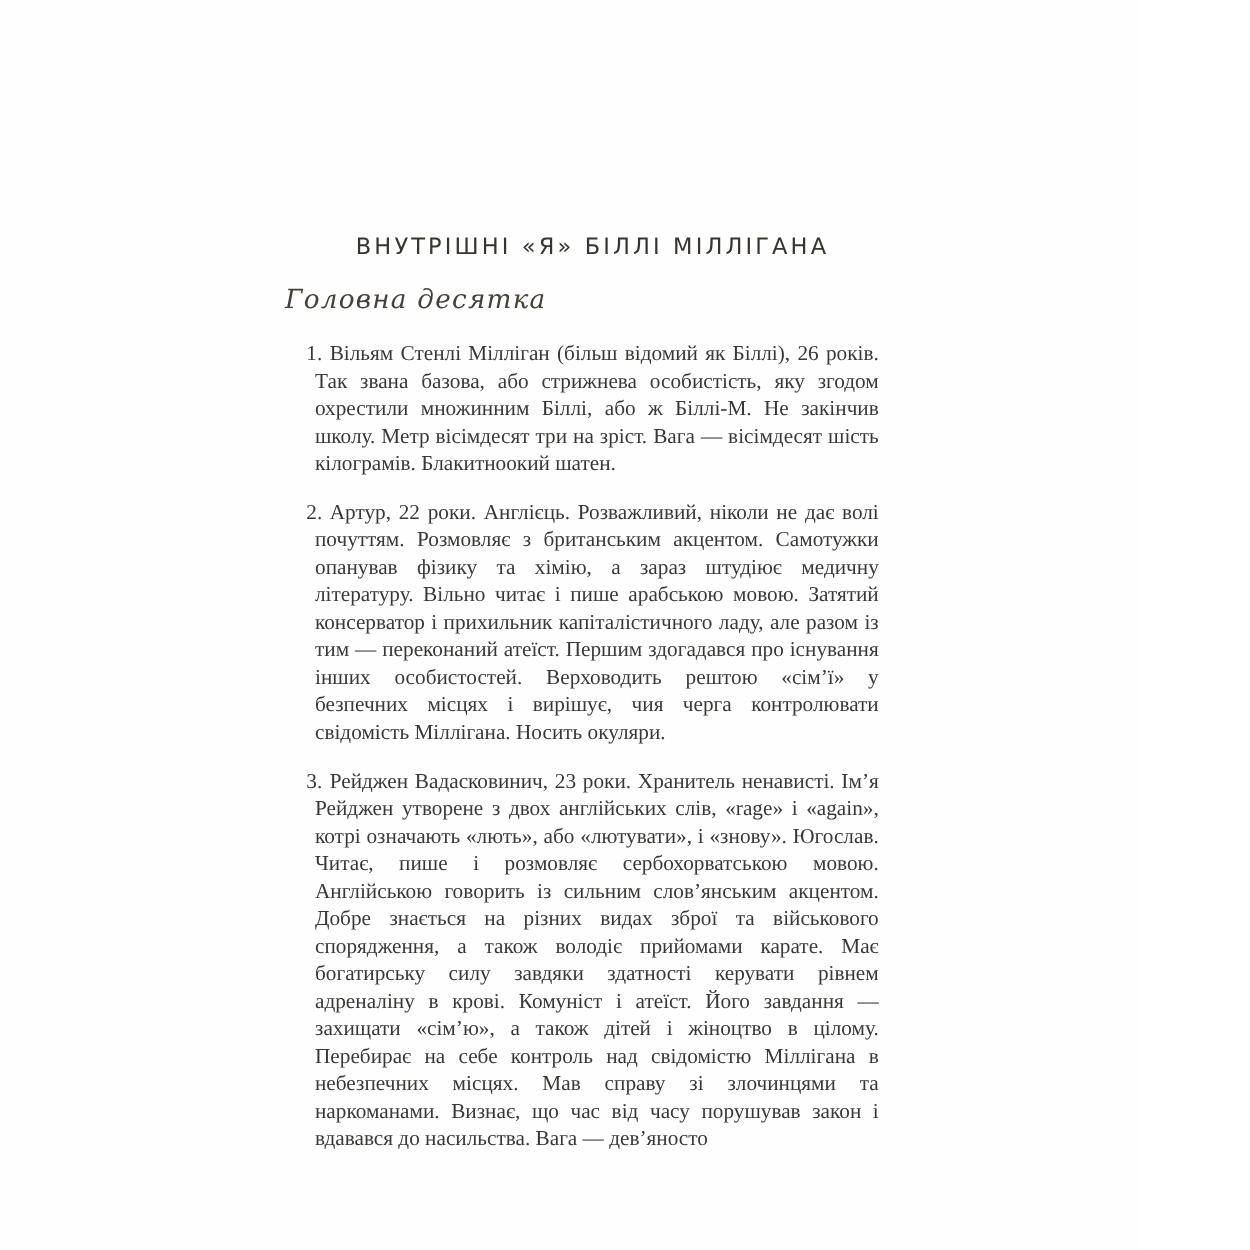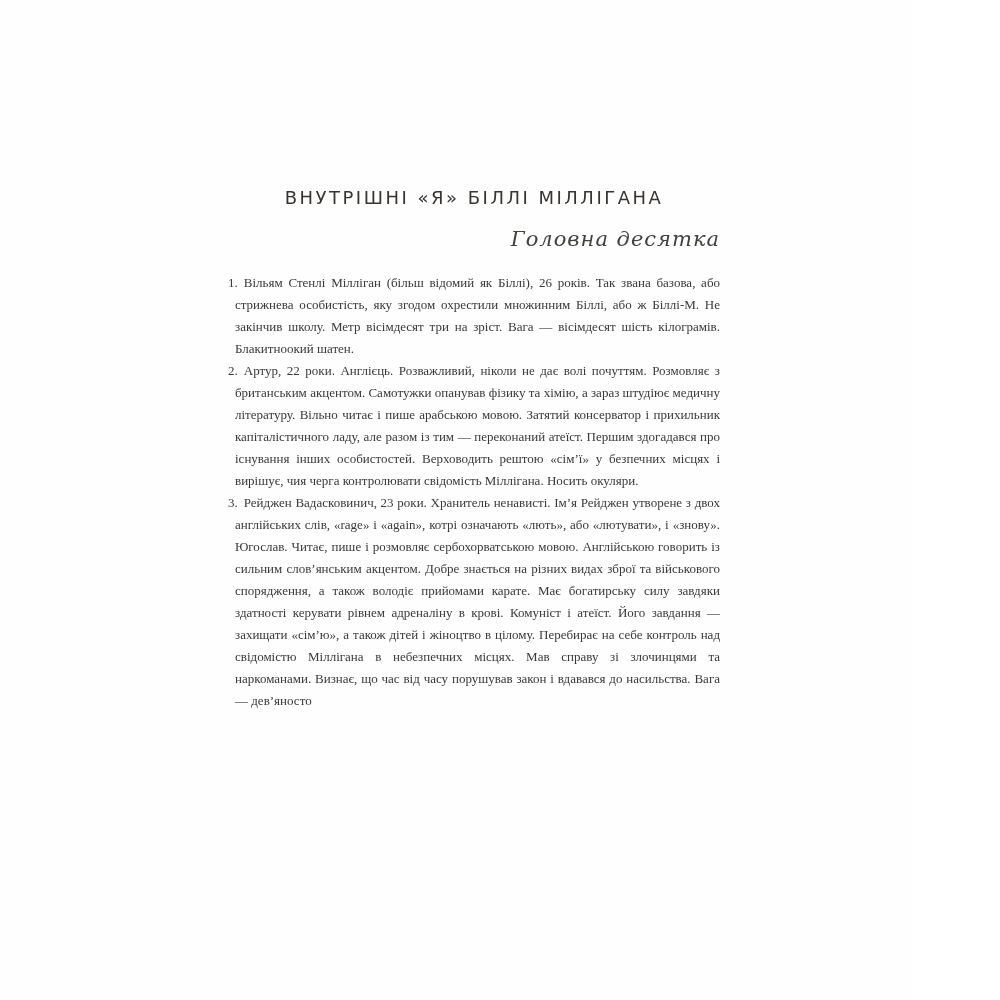--- a/index.html
+++ b/index.html
@@ -27,45 +27,45 @@
     text-align: center;
     font-family: "DejaVu Sans", sans-serif;
     font-weight: 400;
     font-size: 18px;
     letter-spacing: 2.5px;
     color: #38342f;
     line-height: 24px;
   }
   .chapter-subtitle {
     margin: 16px 0 0 0;
-    text-align: right;
+    text-align: left;
     font-family: "DejaVu Serif", serif;
     font-style: italic;
     font-weight: 400;
     font-size: 21px;
     letter-spacing: 1px;
     color: #44403b;
     line-height: 26px;
   }
   .intro {
     margin: 16px 0 0 0;
     font-size: 17px;
     line-height: 22px;
     text-align: justify;
   }
   .plist {
     margin: 20px 0 0 0;
     padding: 0;
     list-style: none;
   }
   .pitem {
-    margin: 0;
+    margin: 17px;
     padding-left: 7px;
     text-indent: -7px;
-    font-size: 13px;
+    font-size: 17px;
     line-height: 22px;
     text-align: justify;
   }
   .pnum {
     margin-right: 6px;
   }
 </style>
 </head>
 <body>
 

